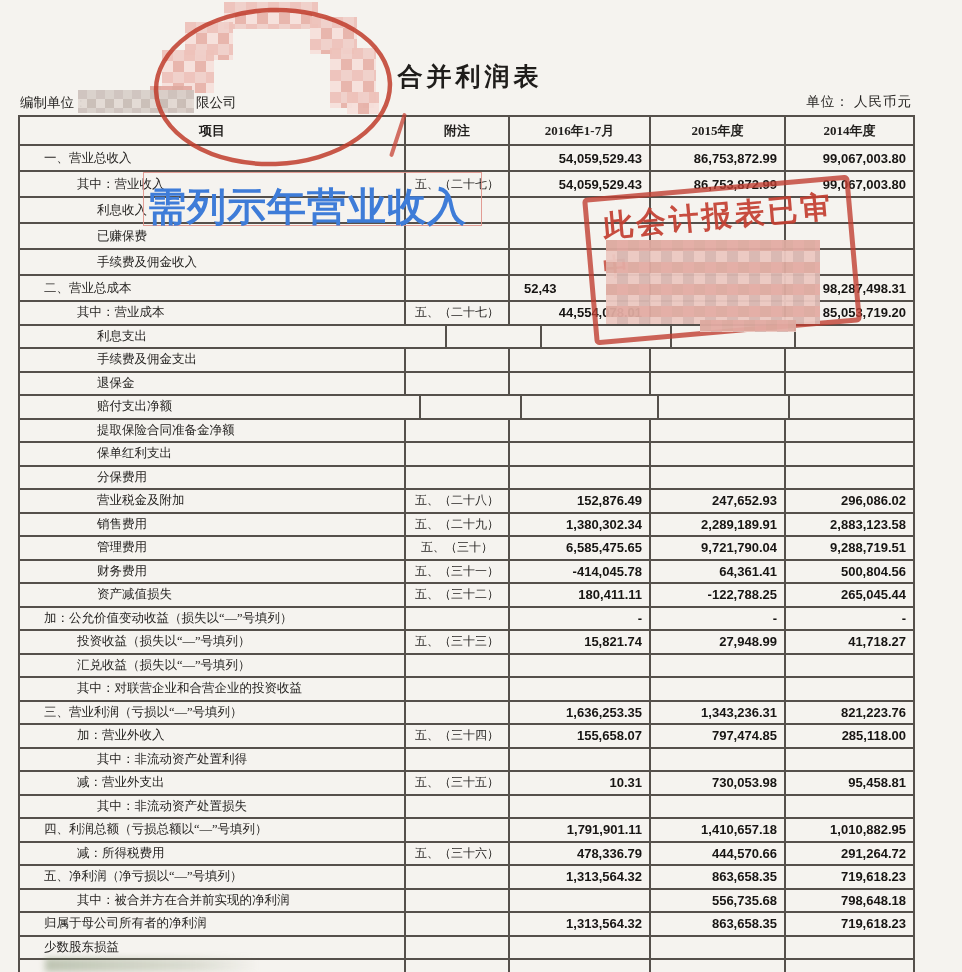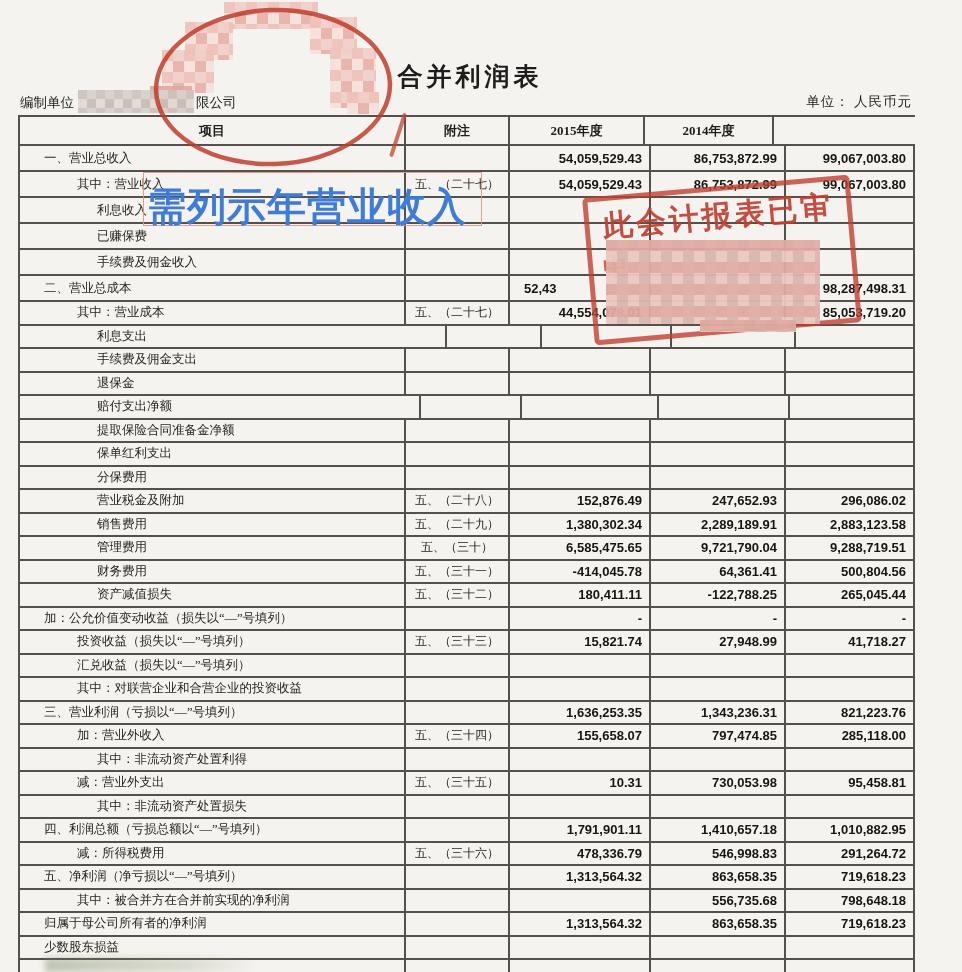--- a/index.html
+++ b/index.html
@@ -57,20 +57,21 @@
 
   <div class="doc-title">合并利润表</div>
   <div class="prep-line">编制单位：</div>
   <div class="prep-suffix">限公司</div>
   <div class="unit-line">单位： 人民币元</div>
 
   <div class="ftable" id="ftable">
       <div class="trow" style="height: 29px;">
         <div class="tcell th" style="width: 386px;">项目</div>
         <div class="tcell th" style="width: 104px;">附注</div>
+        <div class="tcell th" style="width: 141px;">2016年1-7月</div>
         <div class="tcell th" style="width: 135px;">2015年度</div>
         <div class="tcell th" style="width: 129px;">2014年度</div>
       </div>
       <div class="trow" style="height: 26px;">
         <div class="tcell lab ind0" style="width: 386px;">一、营业总收入</div>
         <div class="tcell note" style="width: 104px;"></div>
         <div class="tcell num" style="width: 141px;">54,059,529.43</div>
         <div class="tcell num" style="width: 135px;">86,753,872.99</div>
         <div class="tcell num" style="width: 129px;">99,067,003.80</div>
       </div>
@@ -267,21 +268,21 @@
         <div class="tcell lab ind0" style="width: 386px;">四、利润总额（亏损总额以“—”号填列）</div>
         <div class="tcell note" style="width: 104px;"></div>
         <div class="tcell num" style="width: 141px;">1,791,901.11</div>
         <div class="tcell num" style="width: 135px;">1,410,657.18</div>
         <div class="tcell num" style="width: 129px;">1,010,882.95</div>
       </div>
       <div class="trow" style="height: 23.5px;">
         <div class="tcell lab ind1" style="width: 386px;">减：所得税费用</div>
         <div class="tcell note" style="width: 104px;">五、（三十六）</div>
         <div class="tcell num" style="width: 141px;">478,336.79</div>
-        <div class="tcell num" style="width: 135px;">546,998.83</div>
+        <div class="tcell num" style="width: 135px;">444,570.66</div>
         <div class="tcell num" style="width: 129px;">291,264.72</div>
       </div>
       <div class="trow" style="height: 23.5px;">
         <div class="tcell lab ind0" style="width: 386px;">五、净利润（净亏损以“—”号填列）</div>
         <div class="tcell note" style="width: 104px;"></div>
         <div class="tcell num" style="width: 141px;">1,313,564.32</div>
         <div class="tcell num" style="width: 135px;">863,658.35</div>
         <div class="tcell num" style="width: 129px;">719,618.23</div>
       </div>
       <div class="trow" style="height: 23.5px;">

